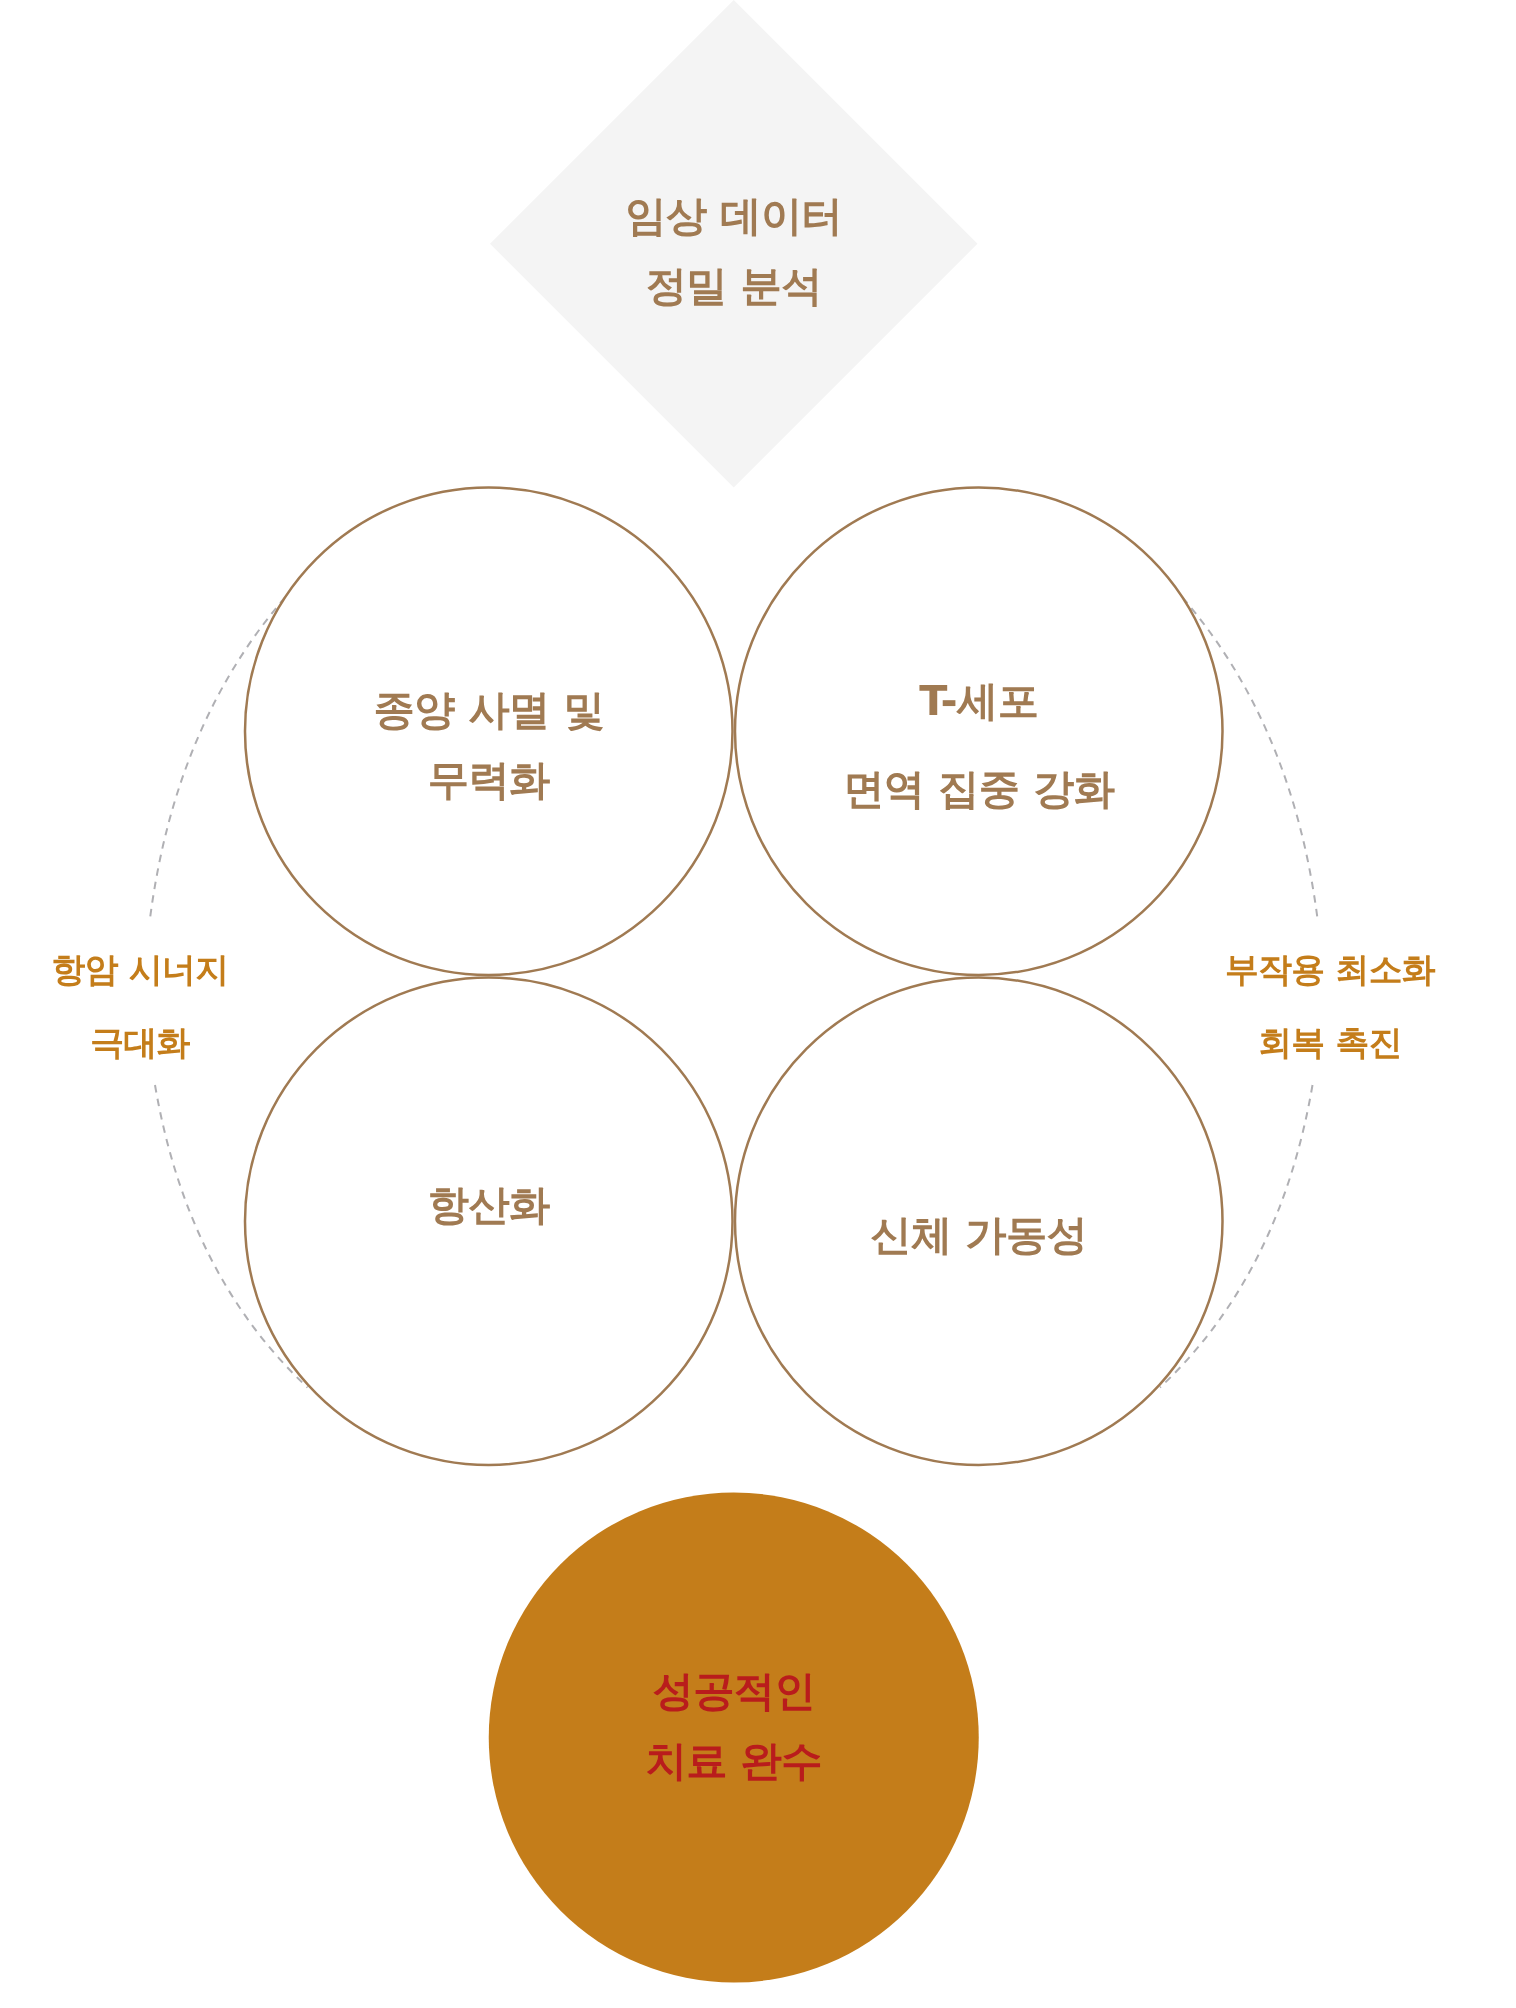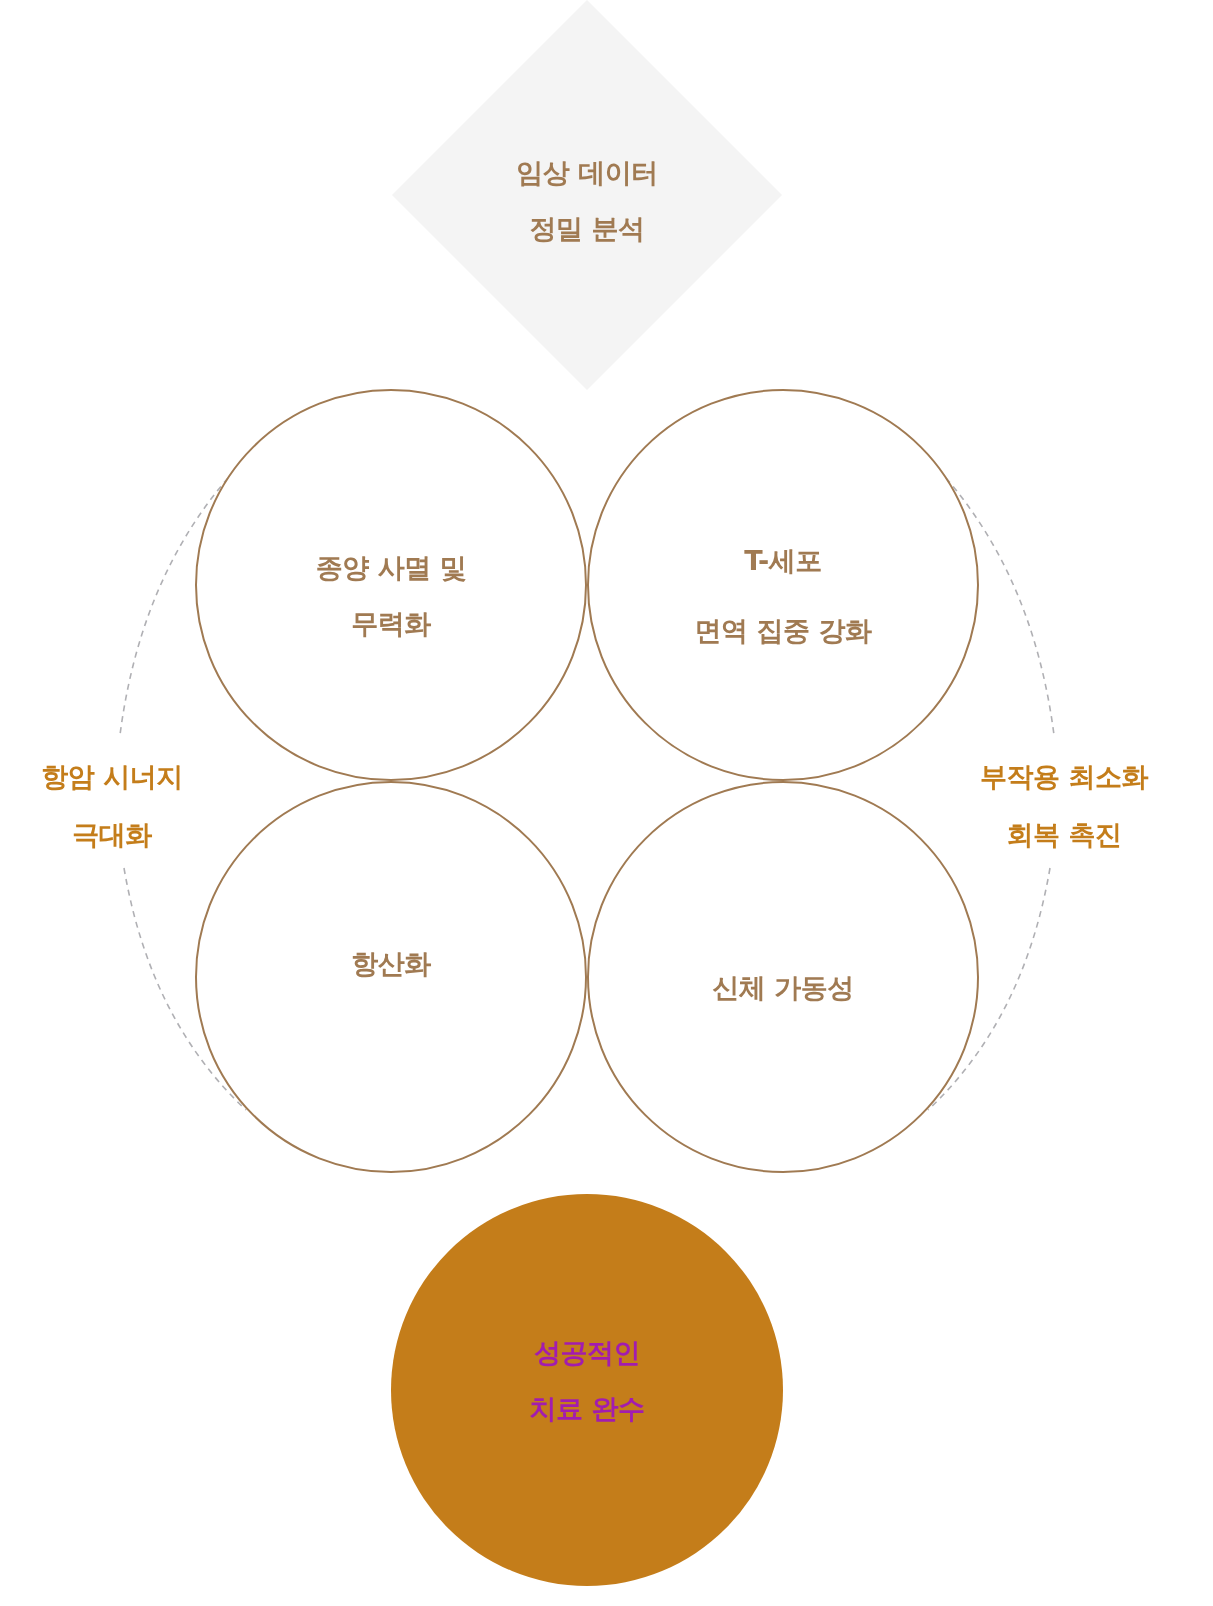--- a/index.html
+++ b/index.html
@@ -2,24 +2,24 @@
 <html><head>
   <meta charset="utf-8">
   <style>
     html, body { margin: 0; padding: 0; background: #ffffff; }
     body { width: 1213px; height: 1606px; position: relative; overflow: hidden;
            font-family: "DejaVu Sans", "Liberation Sans", sans-serif; }
     .diagram { position: absolute; left: 0; top: 0; width: 1213px; height: 1606px; }
     svg.bg { position: absolute; left: 0; top: 0; }
     .node-text {
       position: absolute; display: flex; flex-direction: column; align-items: center; justify-content: center;
-      text-align: center; font-weight: bold; font-size: 27px; line-height: 56px; letter-spacing: -0.5px;
+      text-align: center; font-weight: bold; font-size: 33px; line-height: 56px; letter-spacing: -0.5px;
     }
     .brown { color: #a07a52; }
-    .white { color: #a21caf; }
+    .white { color: #b91c1c; }
     .side-label { position: absolute; display: flex; flex-direction: column; align-items: center;
       font-weight: bold; font-size: 27px; line-height: 58px; color: #c47d1a; letter-spacing: -0.5px; }
   </style>
 </head>
 <body>
 
 <div class="diagram">
   <svg class="bg" width="1213" height="1606" viewBox="0 0 1213 1606">
 
     <polygon points="587,0 782,195 587,390 392,195" fill="#f4f4f4"></polygon>

